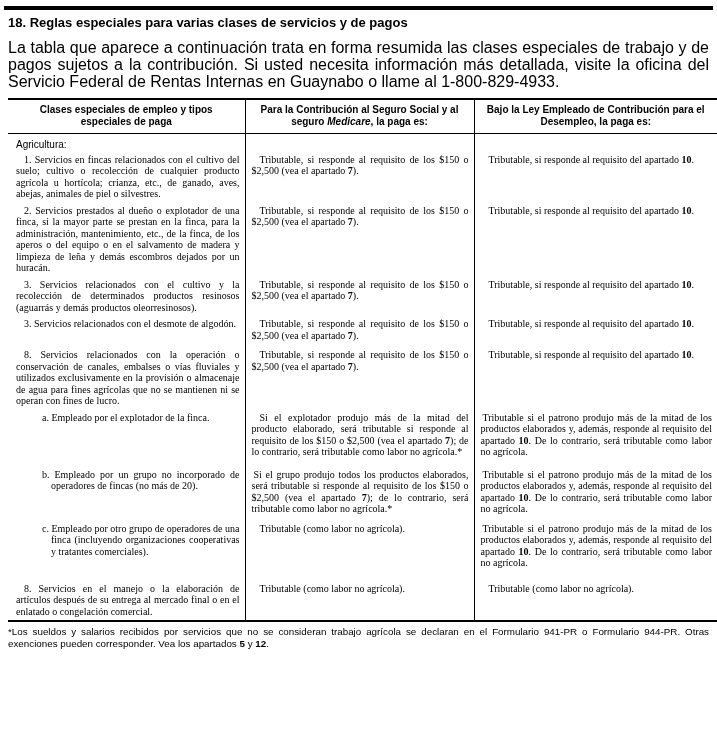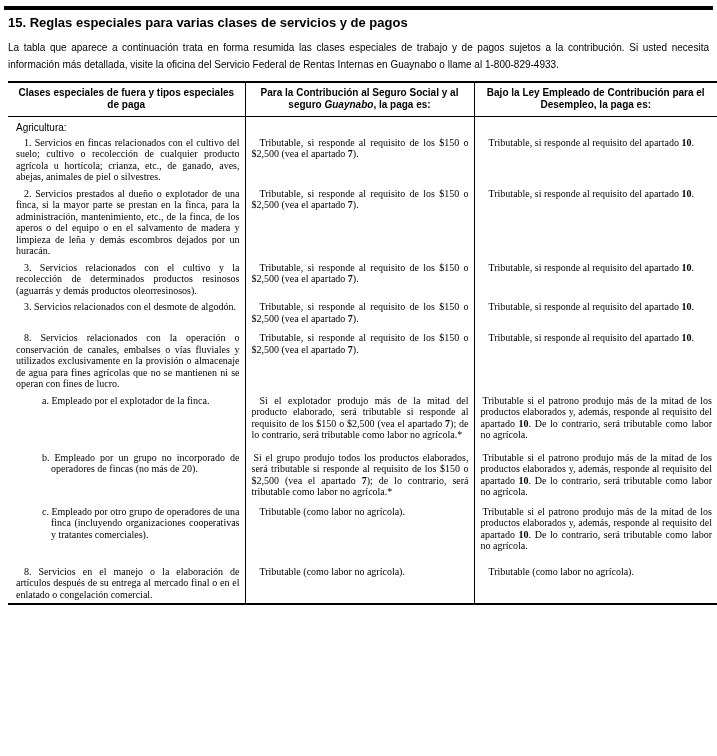--- a/index.html
+++ b/index.html
@@ -12,21 +12,21 @@
   .page { padding: 0 4px; }
   .top-rule {
     height: 4px; background: #000;
     margin: 6px 0 5px 0;
   }
   .section-title {
     font-size: 13px; font-weight: bold;
     margin: 2px 4px 1px 4px; line-height: 16px;
   }
   .intro {
-    font-size: 10px; line-height: 17px;
+    font-size: 16px; line-height: 17px;
     text-align: justify; margin: 8px 4px;
   }
   table.rules {
     width: 709px; margin: 5px 0 0 4px;
     border-collapse: collapse; table-layout: fixed;
     border-top: 2px solid #000; border-bottom: 2px solid #000;
     font-size: 10px; line-height: 11.5px;
   }
   col.c1 { width: 237px; } col.c2 { width: 229px; } col.c3 { width: 243px; }
   th {
@@ -49,34 +49,34 @@
     margin: 4px 4px 0 4px; text-align: justify;
   }
 </style>
 </head>
 <body>
 
 <div class="page">
 
   <div class="top-rule"></div>
 
-  <div class="section-title">15. Reglas especiales para varias clases de servicios y de pagos</div>
+  <div class="section-title">18. Reglas especiales para varias clases de servicios y de pagos</div>
 
   <div class="intro">La tabla que aparece a continuación trata en forma resumida las clases especiales de trabajo y de pagos sujetos a la contribución. Si usted necesita información más detallada, visite la oficina del Servicio Federal de Rentas Internas en Guaynabo o llame al 1-800-829-4933.</div>
 
   <table class="rules">
     <colgroup>
         <col class="c1">
         <col class="c2">
         <col class="c3">
       </colgroup>
     <thead>
       <tr>
-        <th>Clases especiales de fuera y tipos especiales de paga</th>
-        <th class="vline">Para la Contribución al Seguro Social y al seguro <i>Guaynabo</i>, la paga es:</th>
+        <th>Clases especiales de empleo y tipos especiales de paga</th>
+        <th class="vline">Para la Contribución al Seguro Social y al seguro <i>Medicare</i>, la paga es:</th>
         <th>Bajo la Ley Empleado de Contribución para el Desempleo, la paga es:</th>
       </tr>
     </thead>
     <tbody>
       <tr>
         <td class="cc1 catcell">Agricultura:</td>
         <td class="vline"></td>
         <td></td>
       </tr>
 
@@ -185,14 +185,15 @@
         <td class="vline">
             <p class="ind">Tributable (como labor no agrícola).</p>
           </td>
         <td>
             <p class="ind">Tributable (como labor no agrícola).</p>
           </td>
       </tr>
     </tbody>
   </table>
 
+  <div class="footnote">*Los sueldos y salarios recibidos por servicios que no se consideran trabajo agrícola se declaran en el Formulario 941-PR o Formulario 944-PR. Otras exenciones pueden corresponder. Vea los apartados <b>5</b> y <b>12</b>.</div>
 
 </div>
 
 </body></html>

